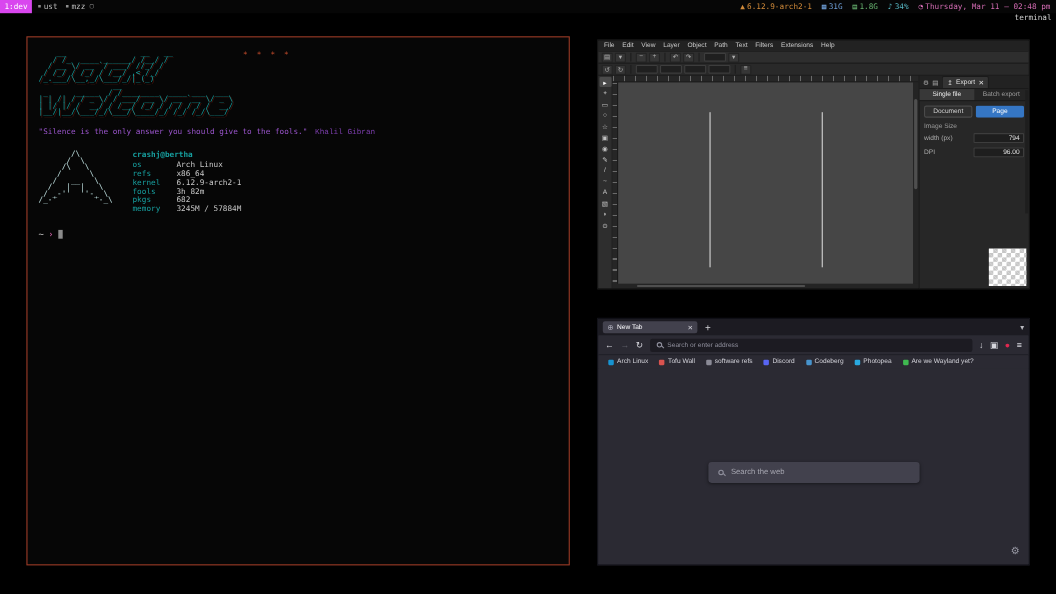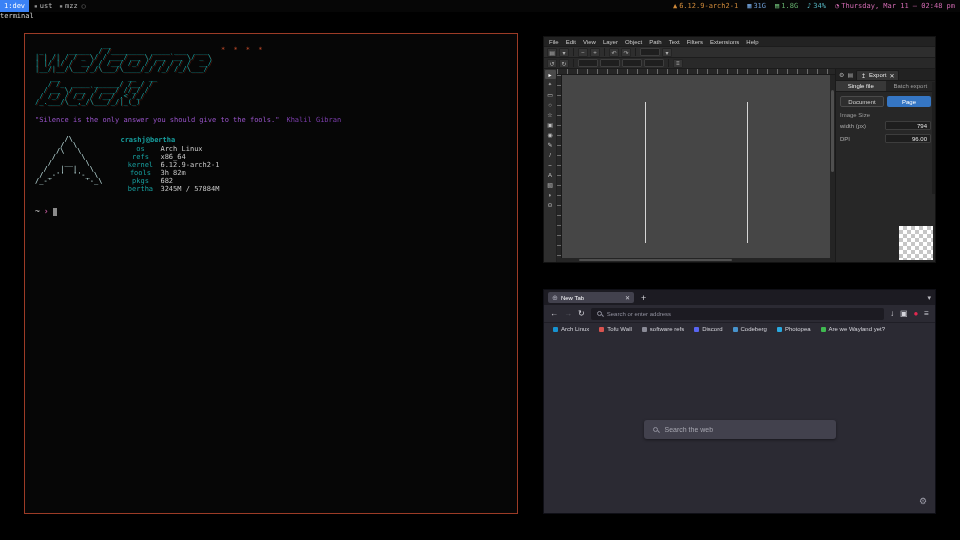--- a/index.html
+++ b/index.html
@@ -7,38 +7,38 @@
   body { background:#000; position:relative; overflow:hidden; font-family:"DejaVu Sans Mono",monospace; }
 
   
   .statusbar { position:absolute; top:0; left:0; width:960px; height:12px; background:#060606;
     display:flex; align-items:center; font-size:7px; line-height:12px; color:#bdbdbd; }
   .ws-tag { color:#fff; padding:0 4px; height:12px; display:flex; align-items:center; margin-right:5px; }
   .sb-left { display:flex; align-items:center; gap:7px; }
   .sb-item { display:flex; align-items:center; gap:2px; }
   .sb-ico { color:#8f8f8f; font-size:6px; }
   .sb-win-ico { color:#9a9a9a; font-size:6px; margin-left:4px; }
-  .sb-title { position:absolute; left:0; right:4px; text-align:left; color:#d2d2d2; pointer-events:none;margin-top:19px; }
+  .sb-title { position:absolute; left:0; right:4px; text-align:right; color:#d2d2d2; pointer-events:none;margin-top:19px; }
   .sb-right { margin-left:auto; display:flex; align-items:center; gap:9px; padding-right:5px; }
   .seg { display:flex; align-items:center; gap:2px; font-size:7px; }
 
   
   .term { position:absolute; left:24px; top:33px; width:494px; height:481px; background:#060606;
     border:1px solid #9c3b26; padding:8px 10px; color:#c8c8c8; }
   .term pre { font-family:"DejaVu Sans Mono",monospace; }
   .art { font-size:7px; line-height:6px; color:#17a0a0; text-shadow:1px 1px 0 #4d150b; }
   .art-back { margin-top:3px; }
   .art-accent { position:absolute; left:196px; top:12px; color:#c04a2a; font-size:7px; letter-spacing:2px; }
   .quote-line { margin-top:11px; font-size:7px; color:#9a55cc; }
-  .quote-author { color:#7d3fae; margin-left:7px; }
+  .quote-author { color:#7d3fae; margin-left:7px;font-family:Liberation Mono, monospace; }
   .fetch { display:flex; gap:18px; margin-top:12px; }
   .logo { font-size:7px; line-height:6px; color:#bfe0e0; }
   .finfo { font-size:7px; line-height:8px; }
   .fuser { color:#17a0a0; font-weight:bold; margin-bottom:1px; }
-  .flabel { color:#17a0a0; display:inline-block; width:40px;text-align:center; }
+  .flabel { color:#17a0a0; display:inline-block; width:40px; }
   .fval { color:#c8c8c8; }
   .prompt { margin-top:14px; font-size:8px; display:flex; align-items:center; gap:4px; }
   .ppath { color:#cfcfcf; }
   .pchar { color:#c05a9b; font-weight:bold; }
   .cursor { width:4px; height:8px; background:#8a8a8a; display:inline-block; }
 
   
   .ink { position:absolute; left:543px; top:36px; width:393px; height:227px; background:#2b2b2b;
     border:1px solid #121212; display:flex; flex-direction:column; font-family:"Liberation Sans",sans-serif; color:#c9c9c9; }
   .ink-menubar { height:9px; display:flex; align-items:center; gap:7px; padding:0 5px; background:#222; font-size:6px; flex:none; }
@@ -120,21 +120,21 @@
   .search-pill { position:absolute; left:50%; transform:translateX(-50%); top:48%; width:192px; height:19px;
     background:#42414d; border-radius:3px; display:flex; align-items:center; gap:7px; padding:0 9px;
     box-shadow:0 1px 3px rgba(0,0,0,.45); }
   .pill-ph { font-size:7px; color:#a6a6b0; }
   .fx-gear { position:absolute; right:8px; bottom:7px; color:#9c9ca8; font-size:9px; }
 </style>
 </head>
 <body>
 
 <div class="statusbar">
-  <span class="ws-tag" style="background: #3b82f6;">1:dev</span>
+  <span class="ws-tag" style="background: #d946ef;">1:dev</span>
   <span class="sb-left">
       <span class="sb-item">
         <span class="sb-ico">▪</span>
         <span>ust</span>
       </span>
       <span class="sb-item">
         <span class="sb-ico">▪</span>
         <span>mzz</span>
       </span>
     </span>
@@ -158,30 +158,30 @@
         <span>34%</span>
       </span>
       <span class="seg" style="color:#d26bb2">
         <span>◔</span>
         <span>Thursday, Mar 11 — 02:48 pm</span>
       </span>
     </span>
 </div>
 
 <div class="term">
+  <pre class="art art-back">    __                __   __
+   / /_  ____ ______/ /__/ /
+  / __ \/ __ `/ ___/ //_/ /
+ / /_/ / /_/ / /__/ ,&lt; /_/
+/_.___/\__,_/\___/_/|_(_)</pre>
   <pre class="art">                __
  _      _____  / /________  ____ ___  ___
 | | /| / / _ \/ / ___/ __ \/ __ `__ \/ _ \
 | |/ |/ /  __/ / /__/ /_/ / / / / / /  __/
 |__/|__/\___/_/\___/\____/_/ /_/ /_/\___/</pre>
-  <pre class="art art-back">    __                __   __
-   / /_  ____ ______/ /__/ /
-  / __ \/ __ `/ ___/ //_/ /
- / /_/ / /_/ / /__/ ,&lt; /_/
-/_.___/\__,_/\___/_/|_(_)</pre>
   <span class="art-accent">* * * *</span>
   <div class="quote-line">
     <span>"Silence is the only answer you should give to the fools."</span><span class="quote-author">Khalil Gibran</span>
   </div>
   <div class="fetch">
     <pre class="logo">       /\
       /  \
      /\   \
     /      \
    /   __   \
@@ -189,21 +189,21 @@
  / _-''  ''-_ \
 /_-'        '-_\</pre>
     <div class="finfo">
       <div class="fuser">crashj@bertha</div>
       <div>
           <div class="frow"><span class="flabel">os</span><span class="fval">Arch Linux</span></div>
           <div class="frow"><span class="flabel">refs</span><span class="fval">x86_64</span></div>
           <div class="frow"><span class="flabel">kernel</span><span class="fval">6.12.9-arch2-1</span></div>
           <div class="frow"><span class="flabel">fools</span><span class="fval">3h 82m</span></div>
           <div class="frow"><span class="flabel">pkgs</span><span class="fval">682</span></div>
-          <div class="frow"><span class="flabel">bertha</span><span class="fval">3245M / 57884M</span></div>
+          <div class="frow"><span class="flabel">memory</span><span class="fval">3245M / 57884M</span></div>
         </div>
     </div>
   </div>
   <div class="prompt">
     <span class="ppath">~</span>
     <span class="pchar">›</span>
     <span class="cursor"></span>
   </div>
 </div>
 

